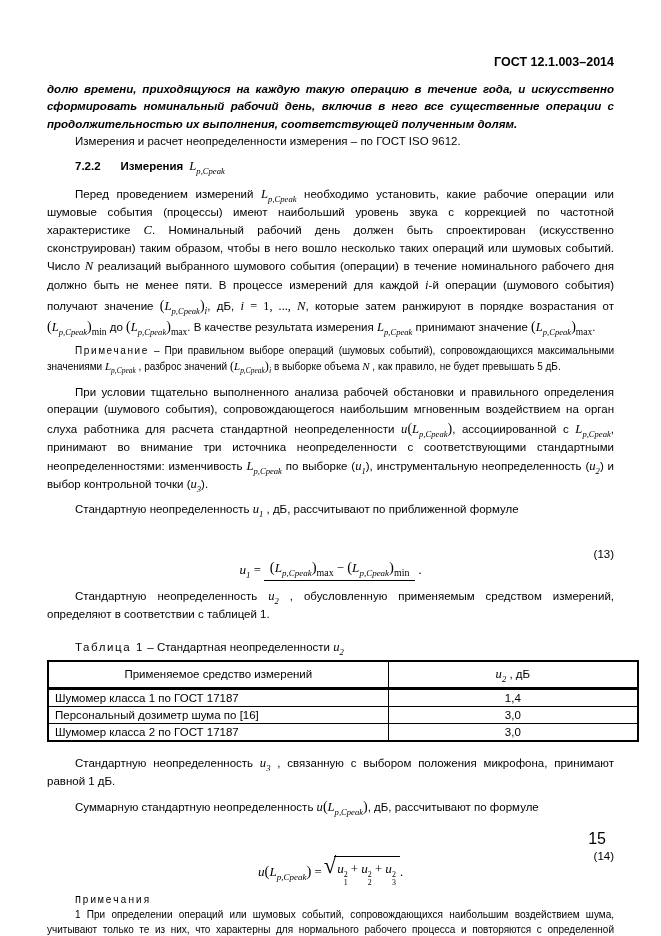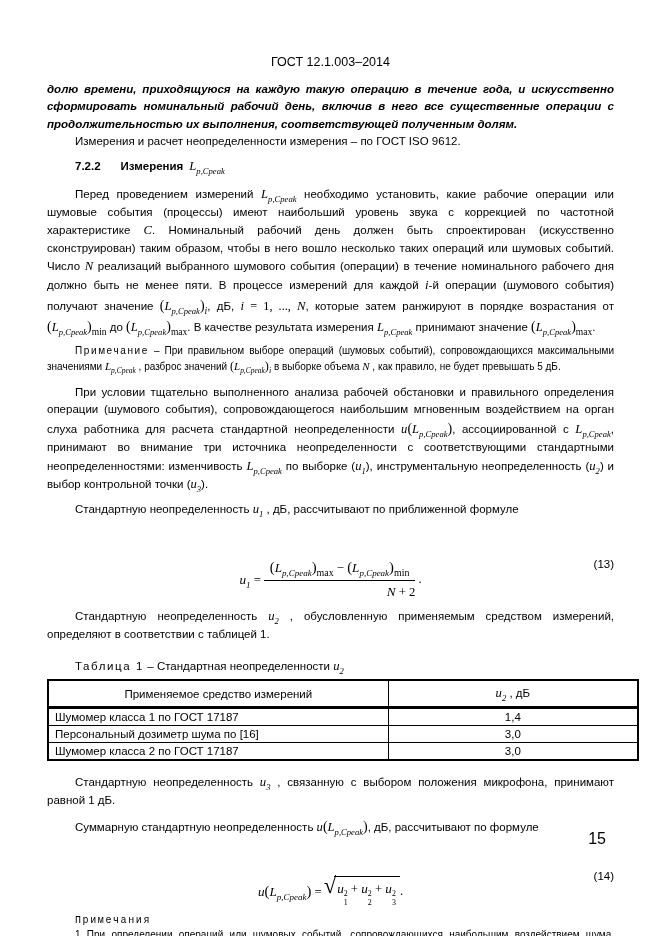--- a/index.html
+++ b/index.html
@@ -7,21 +7,21 @@
     position:relative;
     width:661px; height:936px;
     box-sizing:border-box;
     background:#ffffff;
     color:#000;
     font-family:"Liberation Sans", sans-serif;
     font-size:11.5px;
     padding:55px 47px 0 47px;
     overflow:hidden;
   }
-  .header { text-align:center; font-weight:normal; font-size:12.5px; margin-bottom:12px; }
+  .header { text-align:right; font-weight:bold; font-size:12.5px; margin-bottom:12px; }
   p { margin:0; text-align:justify; line-height:1.5; }
   .bi { font-weight:bold; font-style:italic; }
   .ind { text-indent:28px; }
   .heading { margin:7px 0 9px 0; }
   .small { font-size:10px; line-height:1.45; }
   .mt4 { margin-top:4px;font-family:Liberation Mono, monospace; } .mt6 { margin-top:6px; } .mt8 { margin-top:8px; }
   .mt12 { margin-top:12px; } .mb4 { margin-bottom:4px; }
 
   
   .b  { font-weight:bold; }
@@ -78,21 +78,20 @@
 
   <p class="ind mt8"><span>При условии тщательно выполненного анализа рабочей обстановки и правильного определения операции (шумового события), сопровождающегося наибольшим мгновенным воздействием на орган слуха работника для расчета стандартной неопределенности </span><span class="m">u</span><span class="pa">(</span><span class="m">L<sub>p,Cpeak</sub></span><span class="pa">)</span><span>, ассоциированной с </span><span class="m">L<sub>p,Cpeak</sub></span><span>, принимают во внимание три источника неопределенности с соответствующими стандартными неопределенностями: изменчивость </span><span class="m">L<sub>p,Cpeak</sub></span><span> по выборке (</span><span class="m">u<sub>1</sub></span><span>), инструментальную неопределенность (</span><span class="m">u<sub>2</sub></span><span>) и выбор контрольной точки (</span><span class="m">u<sub>3</sub></span><span>).</span></p>
 
   <p class="ind mt6"><span>Стандартную неопределенность </span><span class="m">u<sub>1</sub></span><span> , дБ, рассчитывают по приближенной формуле</span></p>
 
   <div class="formula">
     <span class="feq">
       <span><span class="m">u<sub>1</sub></span><span class="r"> = </span></span>
       <span class="frac">
         <span class="num"><span class="pa">(</span><span class="m">L<sub>p,Cpeak</sub></span><span class="pa">)<sub>max</sub></span><span class="r"> − </span><span class="pa">(</span><span class="m">L<sub>p,Cpeak</sub></span><span class="pa">)<sub>min</sub></span></span>
-        <span class="den"><span class="m">N</span><span class="r"> + 2</span></span>
       </span>
       <span><span class="r"> .</span></span>
     </span>
     <span class="fnum">(13)</span>
   </div>
 
   <p class="ind"><span>Стандартную неопределенность </span><span class="m">u<sub>2</sub></span><span> , обусловленную применяемым средством измерений, определяют в соответствии с таблицей 1.</span></p>
 
   <p class="tcap ind"><span class="sp">Таблица 1</span><span> – Стандартная неопределенности </span><span class="m">u<sub>2</sub></span></p>
 

